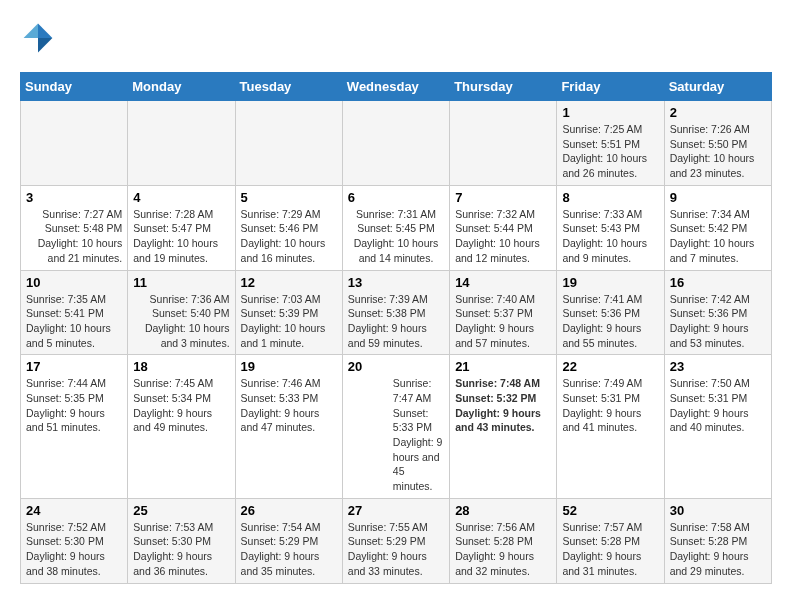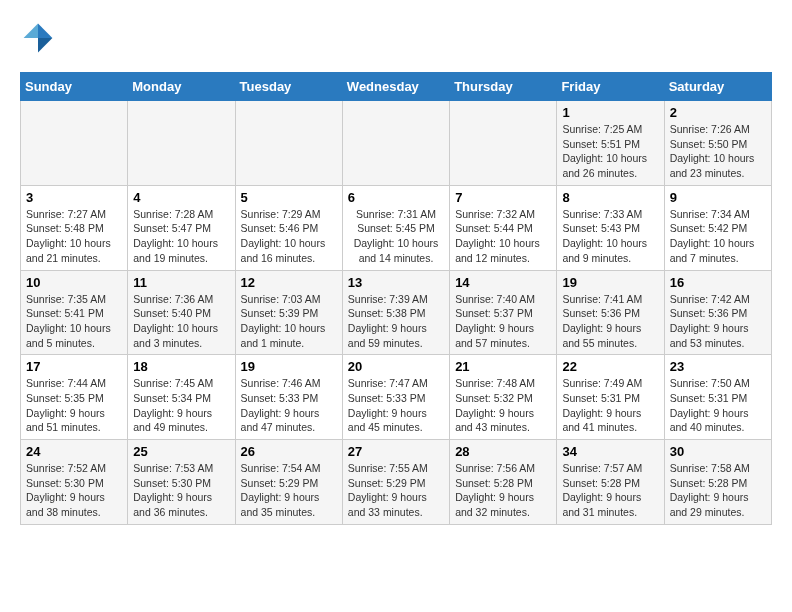--- a/index.html
+++ b/index.html
@@ -141,21 +141,21 @@
         <td>
           <span class="day-num">2</span>
           <div class="day-info" style="white-space: pre-line;">Sunrise: 7:26 AM
 Sunset: 5:50 PM
 Daylight: 10 hours and 23 minutes.</div>
         </td>
       </tr>
       <tr>
         <td>
           <span class="day-num">3</span>
-          <div class="day-info" style="white-space: pre-line;">Sunrise: 7:27 AM
+          <div class="day-info" style="white-space: pre-line; text-align: right;">Sunrise: 7:27 AM
 Sunset: 5:48 PM
 Daylight: 10 hours and 21 minutes.</div>
         </td>
         <td>
           <span class="day-num">4</span>
           <div class="day-info" style="white-space: pre-line;">Sunrise: 7:28 AM
 Sunset: 5:47 PM
 Daylight: 10 hours and 19 minutes.</div>
         </td>
         <td>
@@ -191,21 +191,21 @@
       </tr>
       <tr>
         <td>
           <span class="day-num">10</span>
           <div class="day-info" style="white-space: pre-line;">Sunrise: 7:35 AM
 Sunset: 5:41 PM
 Daylight: 10 hours and 5 minutes.</div>
         </td>
         <td>
           <span class="day-num">11</span>
-          <div class="day-info" style="white-space: pre-line;">Sunrise: 7:36 AM
+          <div class="day-info" style="white-space: pre-line; text-align: right;">Sunrise: 7:36 AM
 Sunset: 5:40 PM
 Daylight: 10 hours and 3 minutes.</div>
         </td>
         <td>
           <span class="day-num">12</span>
           <div class="day-info" style="white-space: pre-line;">Sunrise: 7:03 AM
 Sunset: 5:39 PM
 Daylight: 10 hours and 1 minute.</div>
         </td>
         <td>
@@ -247,27 +247,27 @@
 Daylight: 9 hours and 49 minutes.</div>
         </td>
         <td>
           <span class="day-num">19</span>
           <div class="day-info" style="white-space: pre-line;">Sunrise: 7:46 AM
 Sunset: 5:33 PM
 Daylight: 9 hours and 47 minutes.</div>
         </td>
         <td>
           <span class="day-num">20</span>
-          <div class="day-info" style="white-space: pre-line;">Sunrise: 7:47 AM
+          <div class="day-info" style="white-space: pre-line; margin-left: 45px;">Sunrise: 7:47 AM
 Sunset: 5:33 PM
 Daylight: 9 hours and 45 minutes.</div>
         </td>
         <td>
           <span class="day-num">21</span>
-          <div class="day-info" style="white-space: pre-line;">Sunrise: 7:48 AM
+          <div class="day-info" style="white-space: pre-line; font-weight: bold;">Sunrise: 7:48 AM
 Sunset: 5:32 PM
 Daylight: 9 hours and 43 minutes.</div>
         </td>
         <td>
           <span class="day-num">22</span>
           <div class="day-info" style="white-space: pre-line;">Sunrise: 7:49 AM
 Sunset: 5:31 PM
 Daylight: 9 hours and 41 minutes.</div>
         </td>
         <td>
@@ -302,21 +302,21 @@
 Sunset: 5:29 PM
 Daylight: 9 hours and 33 minutes.</div>
         </td>
         <td>
           <span class="day-num">28</span>
           <div class="day-info" style="white-space: pre-line;">Sunrise: 7:56 AM
 Sunset: 5:28 PM
 Daylight: 9 hours and 32 minutes.</div>
         </td>
         <td>
-          <span class="day-num">34</span>
+          <span class="day-num">52</span>
           <div class="day-info" style="white-space: pre-line;">Sunrise: 7:57 AM
 Sunset: 5:28 PM
 Daylight: 9 hours and 31 minutes.</div>
         </td>
         <td>
           <span class="day-num">30</span>
           <div class="day-info" style="white-space: pre-line;">Sunrise: 7:58 AM
 Sunset: 5:28 PM
 Daylight: 9 hours and 29 minutes.</div>
         </td>

